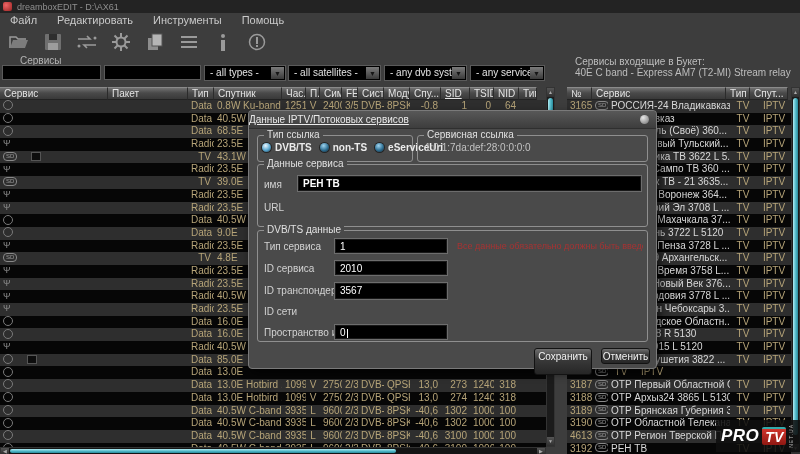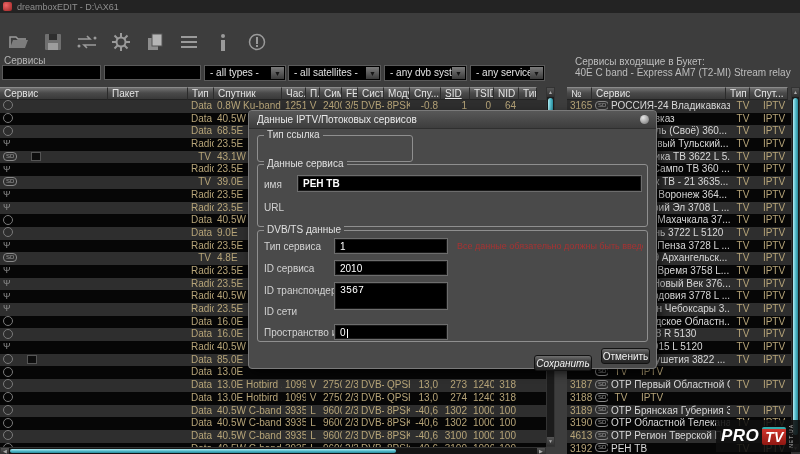--- a/index.html
+++ b/index.html
@@ -9,21 +9,21 @@
   .titlebar{position:absolute;top:0;left:0;width:800px;height:13px;background:#232323;
             display:flex;align-items:center;gap:5px;padding-left:3px;box-sizing:border-box;}
   .app-icon{width:9px;height:9px;border-radius:2px;background:radial-gradient(circle at 35% 35%,#e66,#922);}
   .title-text{font-size:9px;color:#8f8f8f;white-space:nowrap;}
   .menubar{position:absolute;top:13px;left:0;height:15px;display:flex;font-size:11px;color:#c9c9c9;}
   .menu-item{padding:0 10px;line-height:15px;cursor:default;}
   .toolbar{position:absolute;top:27px;left:0;height:29px;display:flex;align-items:center;gap:12px;padding-left:8px;}
   .tb-btn{width:22px;height:22px;display:flex;align-items:center;justify-content:center;}
   .tb-btn svg{display:block;}
   
-  .svc-label{position:absolute;top:55px;left:4px;font-size:10px;color:#b5b5b5;}
+  .svc-label{position:absolute;top:55px;left:20px;font-size:10px;color:#b5b5b5;}
   .inputbox{position:absolute;top:65px;height:15px;background:#000;border:1px solid #5a5a5a;box-sizing:border-box;}
   .dd{position:absolute;top:65px;height:16px;background:#000;border:1px solid #5a5a5a;color:#e3e3e3;
       font-size:10px;line-height:14px;padding-left:5px;box-sizing:border-box;}
   .dd .arrow{position:absolute;right:1px;top:1px;bottom:1px;width:13px;
       background:linear-gradient(#7b7b7b,#3a3a3a);color:#151515;font-size:7px;text-align:center;line-height:13px;}
   
   .thead{position:absolute;top:87px;height:13px;display:flex;}
   .hcell{box-sizing:border-box;background:linear-gradient(#717171,#4a4a4a 45%,#393939);
          border-right:1px solid #2b2b2b;border-top:1px solid #8a8a8a;border-bottom:1px solid #222;
          color:#e3e3e3;font-size:10px;line-height:11px;padding-left:4px;white-space:nowrap;overflow:hidden;}
@@ -50,21 +50,21 @@
   .vthumb{position:absolute;left:1px;right:1px;border-radius:3px;
           background:linear-gradient(to right,#b4ecf2,#4fb8c8 55%,#2b8b9c);}
   .hsb{position:absolute;height:8px;background:#141414;border:1px solid #333;box-sizing:border-box;display:flex;}
   .hsb .sb-btn{height:100%;width:8px;line-height:7px;}
   .hthumb{position:absolute;top:1px;bottom:1px;border-radius:3px;
           background:linear-gradient(#b4ecf2,#4fb8c8 55%,#2b8b9c);}
   
   .dialog{position:absolute;left:248px;top:110px;width:407px;height:257px;background:#4a4a4a;
           border:1px solid #7a7a7a;border-radius:4px;box-shadow:3px 4px 10px rgba(0,0,0,.65);z-index:10;}
   .dlg-title{height:17px;background:linear-gradient(#585858,#3d3d3d);border-bottom:1px solid #2f2f2f;
-             border-radius:4px 4px 0 0;font-size:10px;color:#ebebeb;line-height:17px;padding-left:8px;}
+             border-radius:4px 4px 0 0;font-size:10px;color:#ebebeb;line-height:17px;text-decoration:underline;}
   .dlg-close{position:absolute;right:7px;top:4px;width:9px;height:9px;border-radius:50%;
              background:radial-gradient(circle at 35% 30%,#e8e8e8,#6f6f6f);}
   .grp{position:absolute;border:1px solid #8f8f8f;border-radius:3px;box-sizing:border-box;}
   .grp-label{position:absolute;top:-7px;left:6px;background:#4a4a4a;padding:0 3px;font-size:10px;color:#e0e0e0;white-space:nowrap;}
   .fld{position:absolute;background:#000;border:1px solid #191919;box-shadow:0 0 0 1px #6d6d6d;
        color:#fff;font-size:10px;line-height:13px;padding-left:4px;box-sizing:border-box;white-space:nowrap;overflow:hidden;}
   .fld-label{position:absolute;font-size:10px;color:#d2d2d2;white-space:nowrap;}
   .radio-row{position:absolute;left:4px;top:6px;display:flex;gap:8px;align-items:center;}
   .radio{display:inline-flex;align-items:center;gap:4px;font-size:10px;color:#ececec;font-weight:bold;white-space:nowrap;}
   .rdot{width:9px;height:9px;border-radius:50%;box-shadow:0 0 0 1px #242424;
@@ -87,20 +87,26 @@
 </head>
 <body>
 
 <div id="app">
 
   <div class="titlebar">
     <span class="app-icon"></span>
     <span class="title-text">dreamboxEDIT - D:\AX61</span>
   </div>
 
+  <div class="menubar">
+    <span class="menu-item">Файл</span>
+    <span class="menu-item">Редактировать</span>
+    <span class="menu-item">Инструменты</span>
+    <span class="menu-item">Помощь</span>
+  </div>
 
   <div class="toolbar">
     <span class="tb-btn">
       <svg width="20" height="18" viewBox="0 0 20 18">
           <path d="M1 15V4h6l2 2h8" fill="none" stroke="#9a9a9a" stroke-width="1.5"></path>
           <path d="M1 15l3-8h15l-3 8z" fill="#7c7c7c"></path>
         </svg>
       </span>
     <span class="tb-btn">
       <svg width="18" height="18" viewBox="0 0 18 18">
@@ -830,20 +836,21 @@
       <div class="trow">
         <div class="tcell al-r num-cell" style="width: 25px;">3187</div>
         <div class="tcell" style="width: 16px;"><span class="sd-ico">SD</span></div>
         <div class="tcell name-cell" style="width: auto;">ОТР Первый Областной Ор...</div>
         <div class="tcell al-c" style="width: 26px;">TV</div>
         <div class="tcell al-c" style="width: 36px;">IPTV</div>
       </div>
       <div class="trow">
         <div class="tcell al-r num-cell" style="width: 25px;">3188</div>
         <div class="tcell" style="width: 16px;"><span class="sd-ico">SD</span></div>
+        <div class="tcell name-cell" style="width: auto;">ОТР Архыз24 3865 L 5130</div>
         <div class="tcell al-c" style="width: 26px;">TV</div>
         <div class="tcell al-c" style="width: 36px;">IPTV</div>
       </div>
       <div class="trow">
         <div class="tcell al-r num-cell" style="width: 25px;">3189</div>
         <div class="tcell" style="width: 16px;"><span class="sd-ico">SD</span></div>
         <div class="tcell name-cell" style="width: auto;">ОТР Брянская Губерния 387...</div>
         <div class="tcell al-c" style="width: 26px;">TV</div>
         <div class="tcell al-c" style="width: 36px;">IPTV</div>
       </div>
@@ -885,45 +892,63 @@
     <div class="vthumb" style="top:10px;height:337px;"></div>
     <div class="sb-btn" style="position:absolute;bottom:0;left:0;right:0;">▼</div>
   </div>
 
   <div class="dialog">
     <div class="dlg-title">Данные IPTV/Потоковых сервисов</div>
     <div class="dlg-close"></div>
 
     <div class="grp" style="left:8px;top:24px;width:156px;height:27px;">
       <span class="grp-label">Тип ссылка</span>
+      <div class="radio-row">
+        <span class="radio">
+            <span class="rdot sel"></span>
+            <span>DVB/TS</span>
+          </span>
+        <span class="radio">
+            <span class="rdot"></span>
+            <span>non-TS</span>
+          </span>
+        <span class="radio">
+            <span class="rdot"></span>
+            <span>eServiceUri</span>
+          </span>
+      </div>
     </div>
 
+    <div class="grp" style="left:168px;top:24px;width:231px;height:27px;">
+      <span class="grp-label">Сервисная ссылка</span>
+      <span class="srv-ref">1:0:1:7da:def:28:0:0:0:0</span>
+    </div>
 
     <div class="grp" style="left:8px;top:53px;width:391px;height:63px;">
       <span class="grp-label">Данные сервиса</span>
       <span class="fld-label" style="left:6px;top:14px;">имя</span>
       <div class="fld bold" style="left:40px;top:11px;width:343px;height:15px;">РЕН ТВ</div>
       <span class="fld-label" style="left:6px;top:37px;">URL</span>
     </div>
 
     <div class="grp" style="left:8px;top:119px;width:391px;height:112px;">
       <span class="grp-label">DVB/TS данные</span>
       <span class="fld-label" style="left:6px;top:10px;">Тип сервиса</span>
       <div class="fld" style="left:77px;top:8px;width:112px;height:14px;">1</div>
       <span class="warning" style="left:199px;top:10px;width:186px;">Все данные обязательно должны быть введены в десятичном формате!</span>
       <span class="fld-label" style="left:6px;top:32px;">ID сервиса</span>
       <div class="fld" style="left:77px;top:30px;width:112px;height:14px;">2010</div>
       <span class="fld-label" style="left:6px;top:54px;">ID транспондера</span>
-      <div class="fld" style="left:77px;top:52px;width:112px;height:26px;font-family:Liberation Mono, monospace;">3567</div>
+      <div class="fld" style="left:77px;top:52px;width:112px;height:16px;">3567</div>
       <span class="fld-label" style="left:6px;top:75px;">ID сети</span>
       <span class="fld-label" style="left:6px;top:96px;">Пространство имен</span>
       <div class="fld" style="left:77px;top:94px;width:112px;height:14px;"><span>0</span><span class="caret"></span></div>
     </div>
 
-    <div class="btn" style="left:285px;top:244px;width:58px;height:16px;font-style:italic;">Сохранить</div>
+    <div class="btn" style="left:285px;top:237px;width:58px;height:27px;">Сохранить</div>
     <div class="btn" style="left:352px;top:237px;width:49px;height:16px;">Отменить</div>
   </div>
 
   <div class="watermark">
     <span class="wm-pro">PRO</span>
     <span class="wm-tv">TV</span>
     <span class="wm-net">NET.UA</span>
   </div>
 
 </div>

